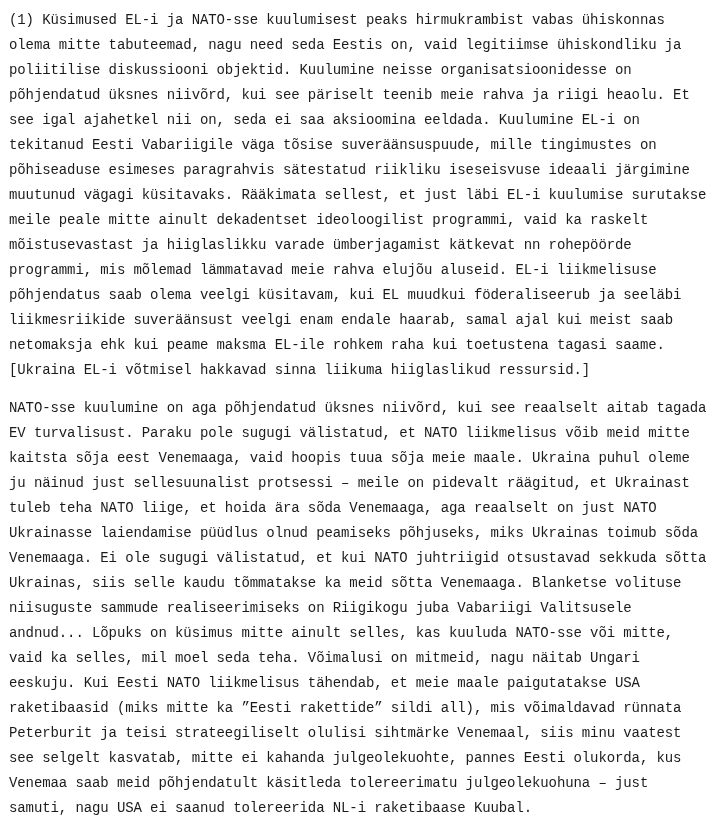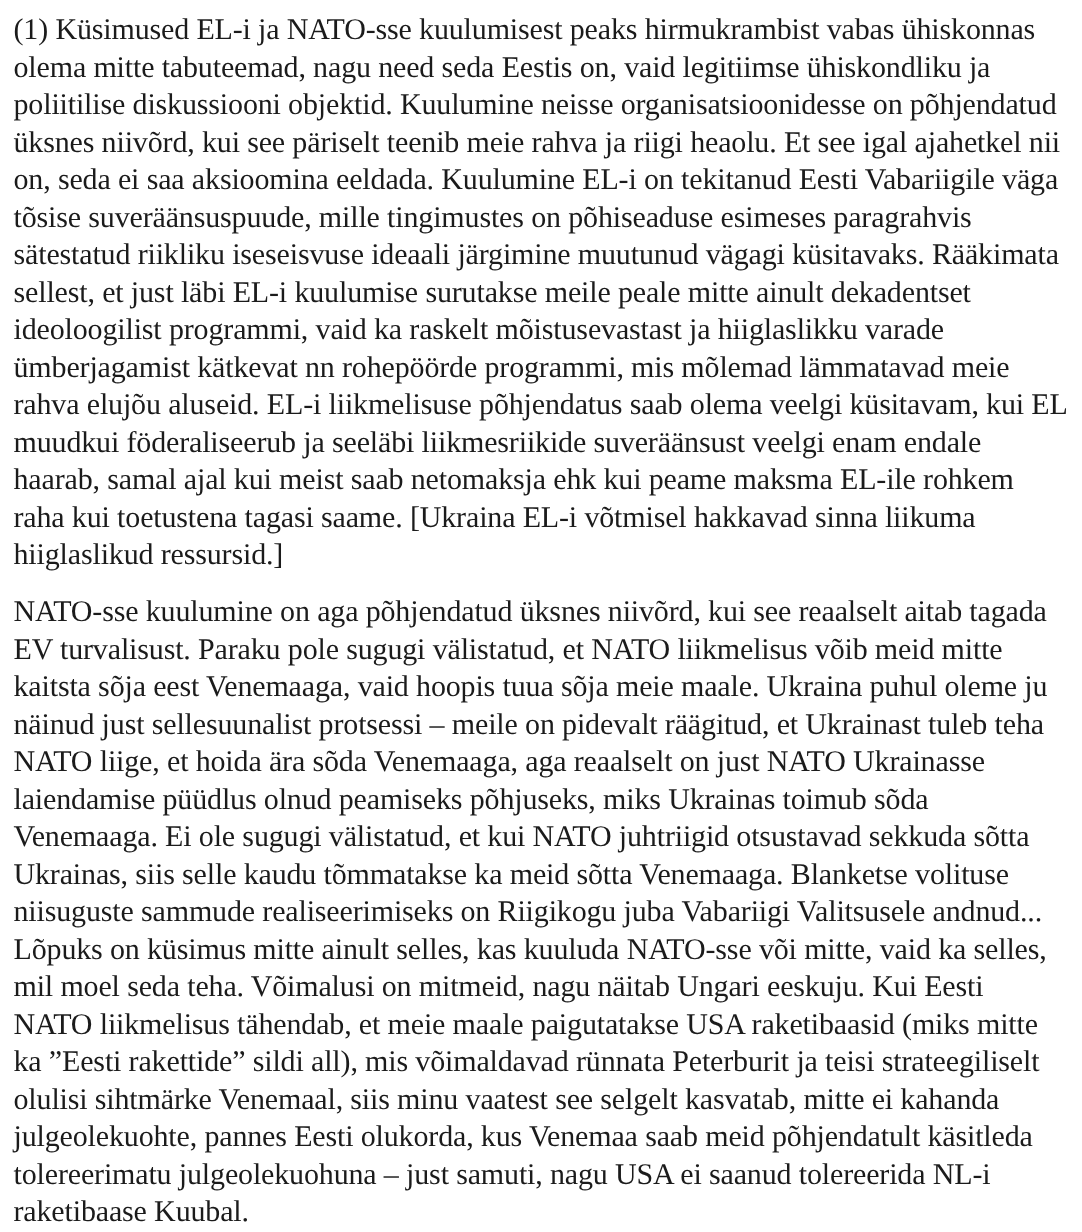--- a/index.html
+++ b/index.html
@@ -9,22 +9,22 @@
   }
   .page {
     width: 721px;
     height: 821px;
     box-sizing: border-box;
     background: #ffffff;
     padding: 8px 8px 8px 9px;
     overflow: hidden;
   }
   .text-body {
-    font-family: Liberation Serif, serif;
-    font-size: 20px;
+    font-family: Liberation Mono, monospace;
+    font-size: 14px;
     line-height: 25px;
     color: #1b1b1b;
     letter-spacing: -0.1px;
   }
   .text-body p {
     margin: 0 0 13px 0;
     text-align: left;
   }
   .text-body p:last-child {
     margin-bottom: 0;

